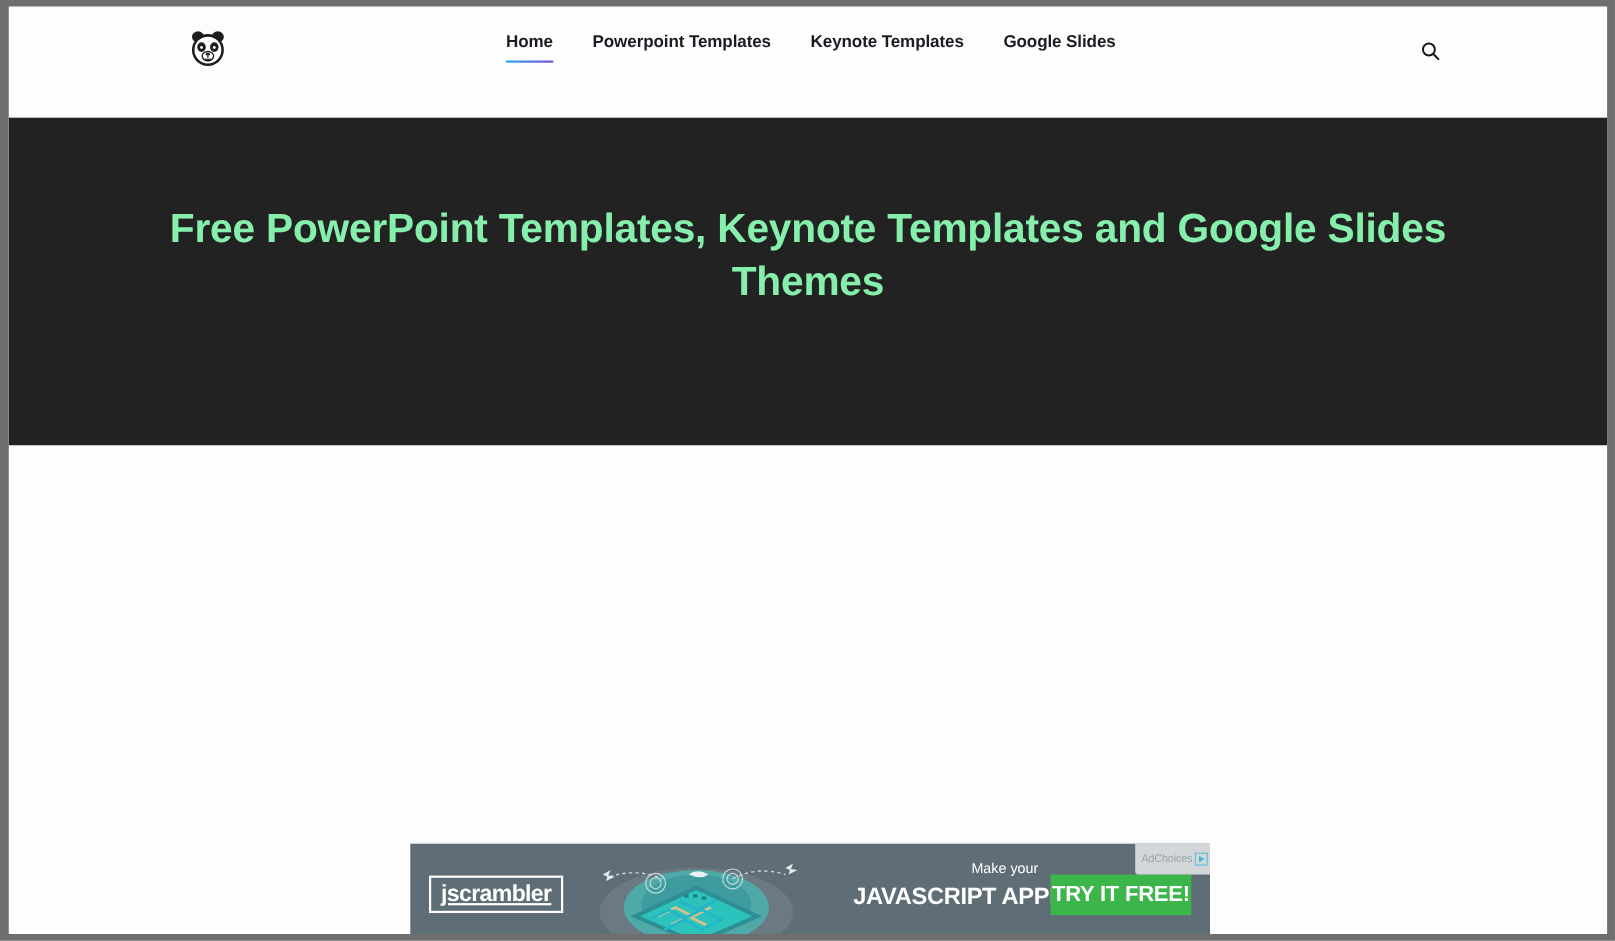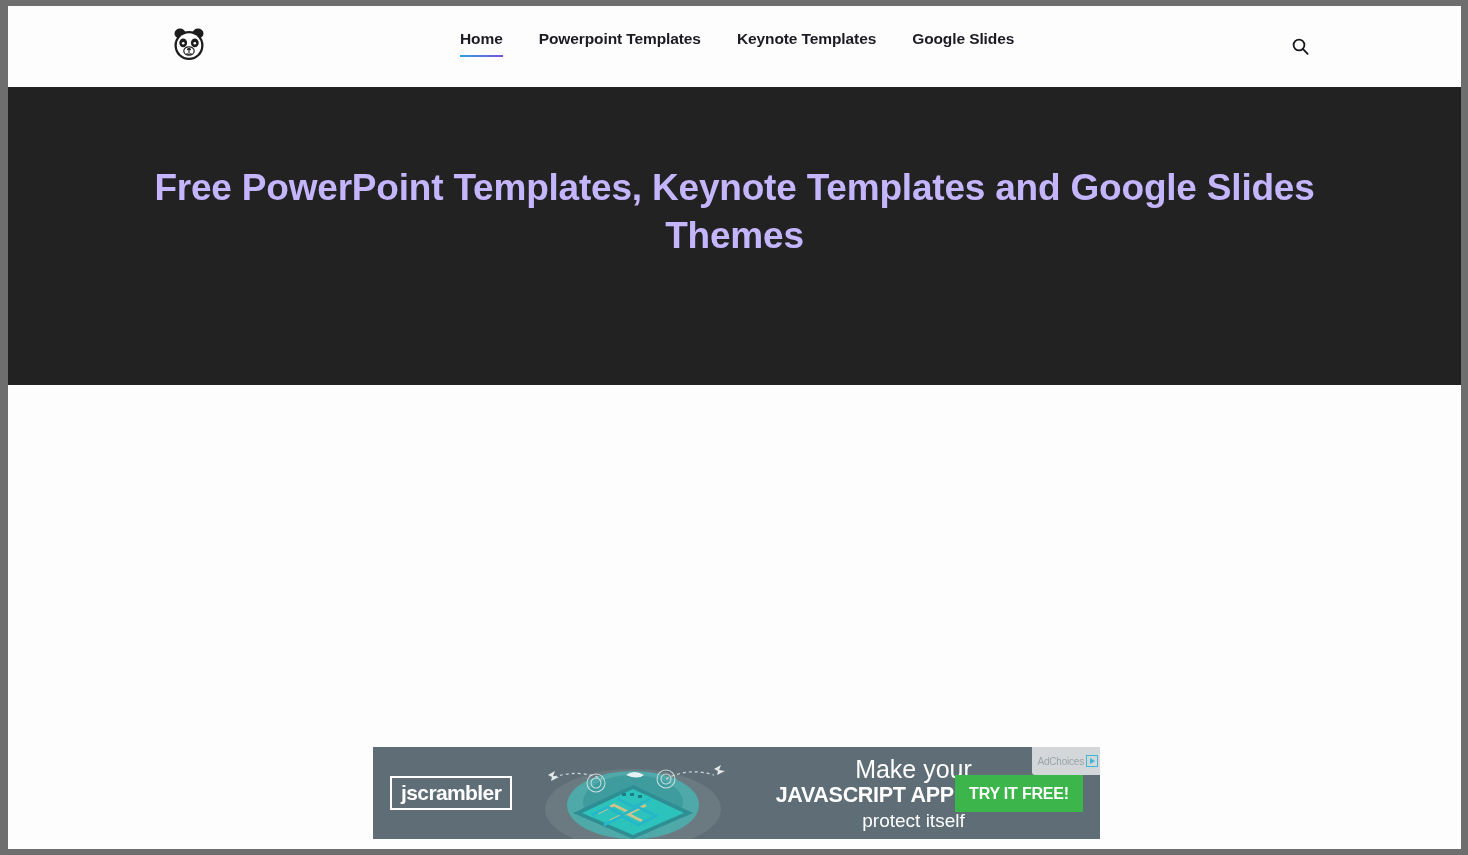--- a/index.html
+++ b/index.html
@@ -20,21 +20,21 @@
     top: 6px;
     width: 1453px;
     height: 843px;
     background: #fdfdfd;
     overflow: hidden;
   }
 
   
   .site-header {
     position: relative;
-    height: 81px;
+    height: 101px;
     background: #fdfdfd;
     display: flex;
     align-items: center;
   }
 
   .logo {
     position: absolute;
     left: 164px;
     top: 20px;
     width: 34px;
@@ -97,21 +97,21 @@
     display: flex;
     flex-direction: column;
     align-items: center;
     justify-content: flex-start;
   }
 
   .hero-title {
     margin-top: 77px;
     width: 1180px;
     text-align: center;
-    color: #c4b5fd;
+    color: #86efac;
     font-size: 37px;
     line-height: 48px;
     font-weight: bold;
     letter-spacing: -0.2px;
   }
 
   .hero-sub {
     margin-top: 22px;
     width: 1100px;
     text-align: center;
@@ -144,51 +144,52 @@
     position: absolute;
     left: 17px;
     top: 29px;
     border: 2px solid #ffffff;
     padding: 2px 9px 3px 9px;
     color: #ffffff;
     font-size: 21px;
     font-weight: bold;
     letter-spacing: -0.6px;
     line-height: 25px;
+    text-decoration: underline;
   }
 
   .ad-art {
     position: absolute;
     left: 145px;
     top: 0px;
     width: 230px;
     height: 92px;
   }
 
   .ad-copy {
     position: absolute;
     left: 378px;
     top: 10px;
     width: 325px;
     text-align: center;
     color: #ffffff;
   }
-  .ad-line1 { font-size: 25px; line-height: 25px; }
+  .ad-line1 { font-size: 13px; line-height: 25px; }
   .ad-line2 { font-size: 21.5px; font-weight: bold; line-height: 26px; letter-spacing: -0.3px; }
   .ad-line3 { font-size: 19px; line-height: 25px; }
 
   .ad-cta {
     position: absolute;
     left: 582px;
     top: 28px;
     width: 128px;
     height: 37px;
     background: #3cb54a;
     color: #ffffff;
-    font-size: 16px;
+    font-size: 20px;
     font-weight: bold;
     display: flex;
     align-items: center;
     justify-content: center;
     border: none;
     cursor: pointer;
     letter-spacing: -0.2px;
   }
 
   .adchoices {
@@ -296,21 +297,20 @@
           <circle cx="78" cy="36" r="5"></circle>
             <circle cx="78" cy="36" r="9"></circle>
           <circle cx="148" cy="32" r="5"></circle>
             <circle cx="148" cy="32" r="9"></circle>
         </g>
       </svg>
 
       <div class="ad-copy">
         <div class="ad-line1">Make your</div>
         <div class="ad-line2">JAVASCRIPT APPLICATION</div>
-        <div class="ad-line3">protect itself</div>
       </div>
 
       <button class="ad-cta">TRY IT FREE!</button>
 
       <div class="adchoices">
         <span>AdChoices</span>
         <svg class="tri" viewBox="0 0 12 12">
           <rect x="0.5" y="0.5" width="11" height="11" fill="none" stroke="#3fb8d4" stroke-width="1"></rect>
           <path d="M4 3 L9 6 L4 9 Z" fill="#3fb8d4"></path>
         </svg>

